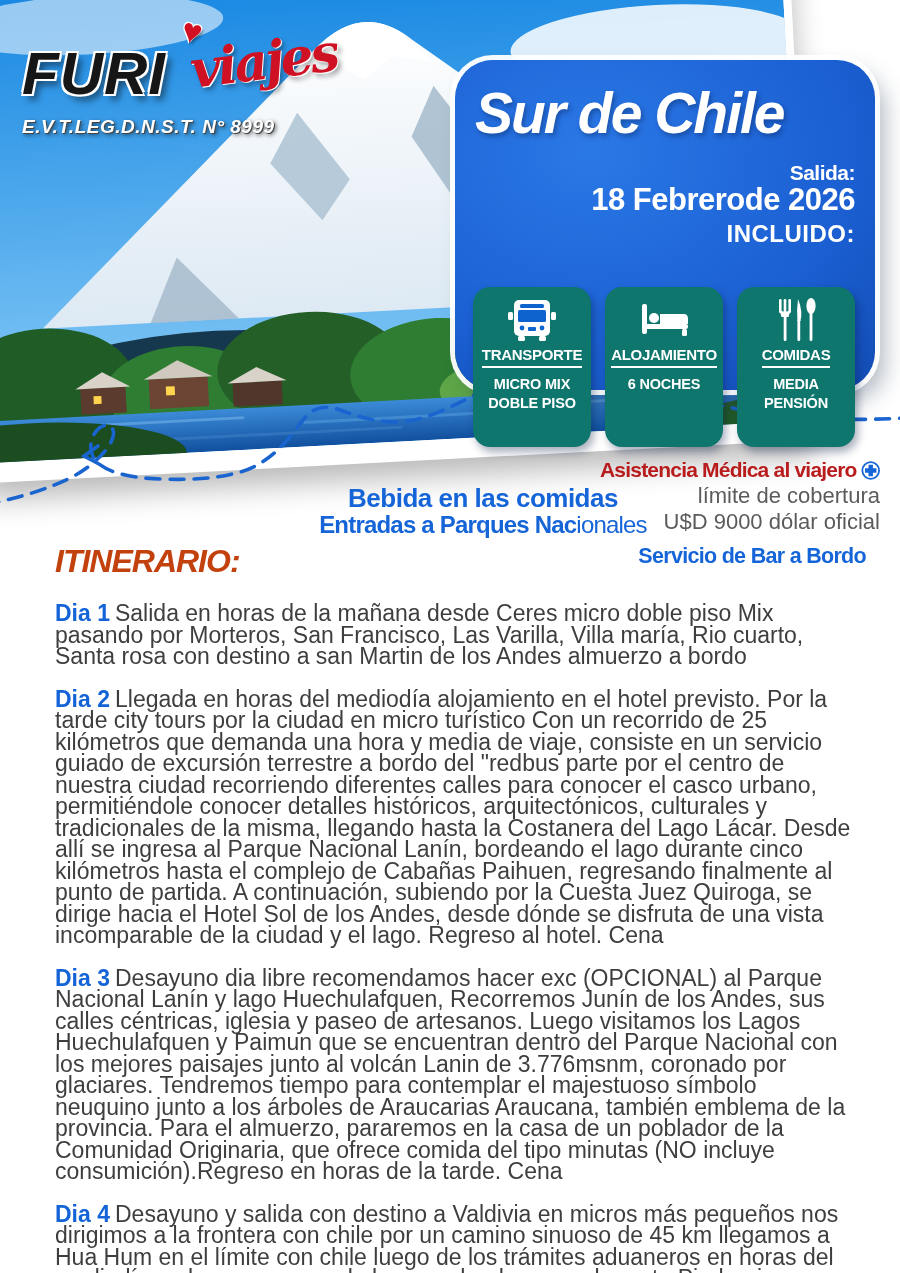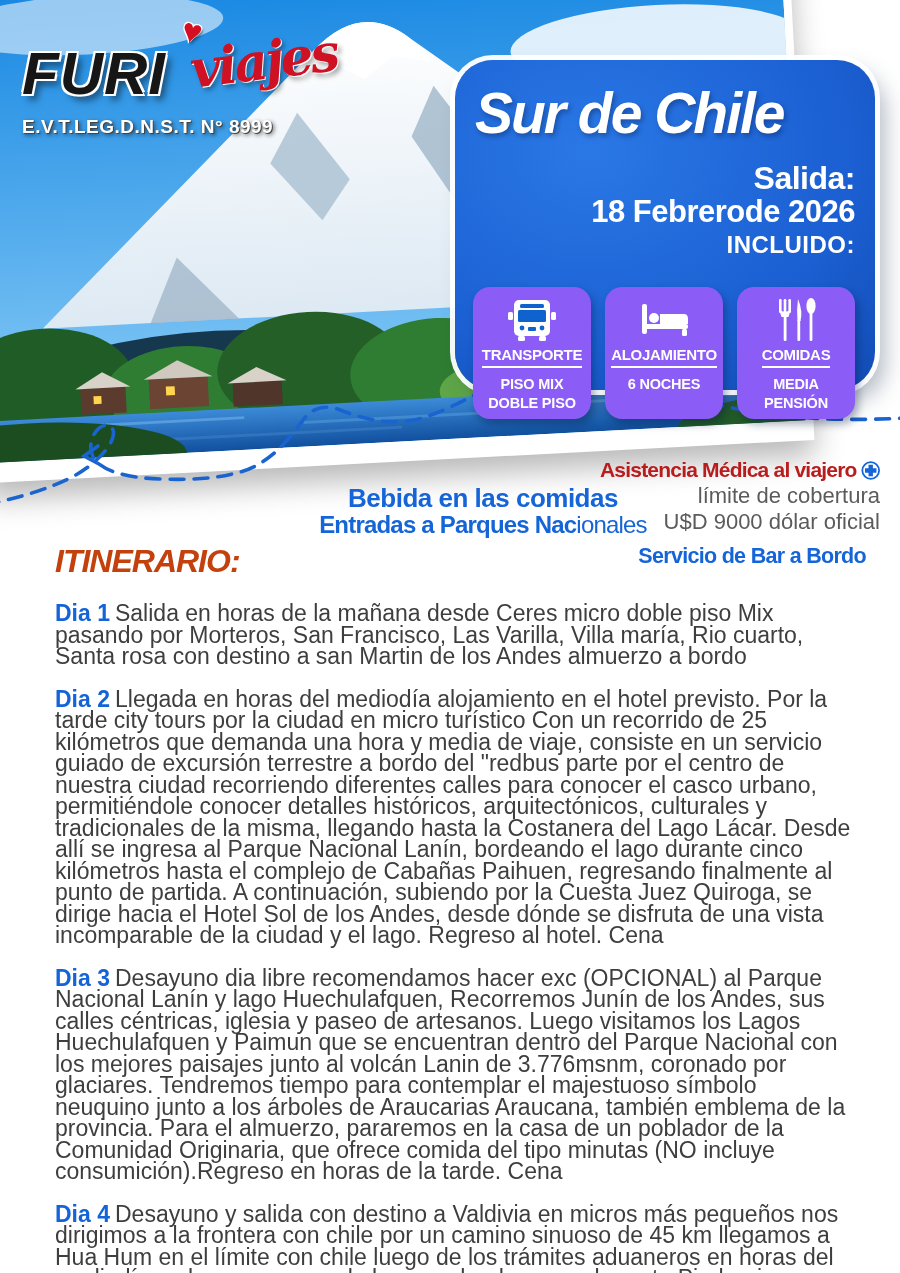--- a/index.html
+++ b/index.html
@@ -38,44 +38,45 @@
   }
   .brand-heart {
     position:absolute; left:160px; top:-32px; font-size:34px; color:#d40f22;
     transform:rotate(14deg);
     text-shadow:-1px -1px 0 #fff, 1px -1px 0 #fff, -1px 1px 0 #fff, 2px 2px 3px rgba(0,0,0,.4);
   }
   .brand-license {
     margin-top:0px; font-size:19px; font-weight:bold; color:#fff;
     letter-spacing:.5px;
     text-shadow:1px 1px 0 #444, 2px 2px 4px rgba(0,0,0,.65);
+    font-style:italic;
   }
 
   
   .hero-panel {
     position:absolute; left:455px; top:60px; width:420px; height:330px;
     border-radius:38px; z-index:3;
     background:radial-gradient(130% 130% at 32% 28%, #2a78e6 0%, #1b5fd2 48%, #0b3c9a 100%);
     box-shadow:0 0 0 5px rgba(255,255,255,.95), 10px 12px 22px rgba(40,60,90,.35);
   }
   .hero-title {
     padding:20px 16px 0 20px; color:#fff;
     font-size:57px; font-weight:900; font-style:italic; letter-spacing:-2px;
     text-shadow:2px 3px 5px rgba(0,20,60,.35);
     white-space:nowrap;
   }
   .hero-right { position:absolute; right:20px; top:102px; text-align:right; color:#fff; }
-  .salida-label { font-size:32px; font-weight:900; letter-spacing:-.5px; line-height:1.05; }
+  .salida-label { font-size:21px; font-weight:900; letter-spacing:-.5px; line-height:1.05; }
   .salida-date  { font-size:31px; font-weight:900; letter-spacing:-.5px; line-height:1.05; white-space:nowrap; }
   .incluido-label { font-size:24px; font-weight:900; letter-spacing:.5px; margin-top:3px; }
 
   
   .cards { position:absolute; left:473px; top:287px; width:382px; display:flex; gap:14px; z-index:4; }
   .card {
-    width:118px; height:132px; background:#8b5cf6; border-radius:17px;
+    width:118px; height:160px; background:#0f766e; border-radius:17px;
     box-shadow:3px 5px 8px rgba(0,20,60,.35);
     color:#fff; text-align:center; padding-top:9px;
   }
   .card .icn { height:48px; display:flex; align-items:center; justify-content:center; }
   .card-title {
     display:inline-block; font-size:15px; font-weight:900; letter-spacing:-.3px;
     border-bottom:2.5px solid #fff; padding-bottom:3px; margin-top:2px;
   }
   .card-lines { margin-top:7px; font-size:14.5px; font-weight:900; letter-spacing:-.2px; line-height:1.3; }
 
@@ -219,21 +220,21 @@
           <rect x="45" y="14" width="5" height="8" rx="1.5" fill="#fff"></rect>
           <circle cx="16" cy="30" r="2.4" fill="#0f63cf"></circle>
           <circle cx="36" cy="30" r="2.4" fill="#0f63cf"></circle>
           <rect x="22" y="29" width="8" height="4" rx="1" fill="#0f63cf"></rect>
           <rect x="12" y="38" width="7" height="5" rx="1.5" fill="#fff"></rect>
           <rect x="33" y="38" width="7" height="5" rx="1.5" fill="#fff"></rect>
         </svg>
       </div>
       <div><span class="card-title">TRANSPORTE</span></div>
       <div class="card-lines">
-        <div>PISO MIX</div>
+        <div>MICRO MIX</div>
         <div>DOBLE PISO</div>
       </div>
     </div>
 
     <div class="card">
       <div class="icn">
         <svg width="52" height="40" viewBox="0 0 52 40">
           <rect x="4" y="4" width="5" height="30" rx="2" fill="#fff"></rect>
           <circle cx="16" cy="18" r="5" fill="#fff"></circle>
           <path d="M22 14 L46 14 Q50 14 50 19 L50 24 L22 24 Z" fill="#fff"></path>

